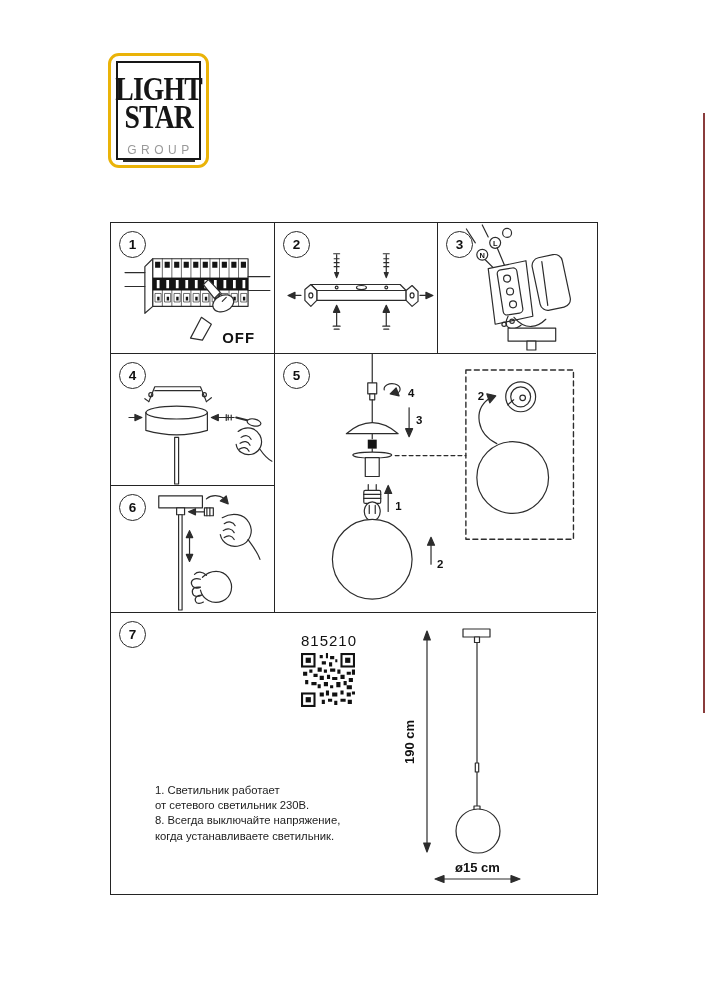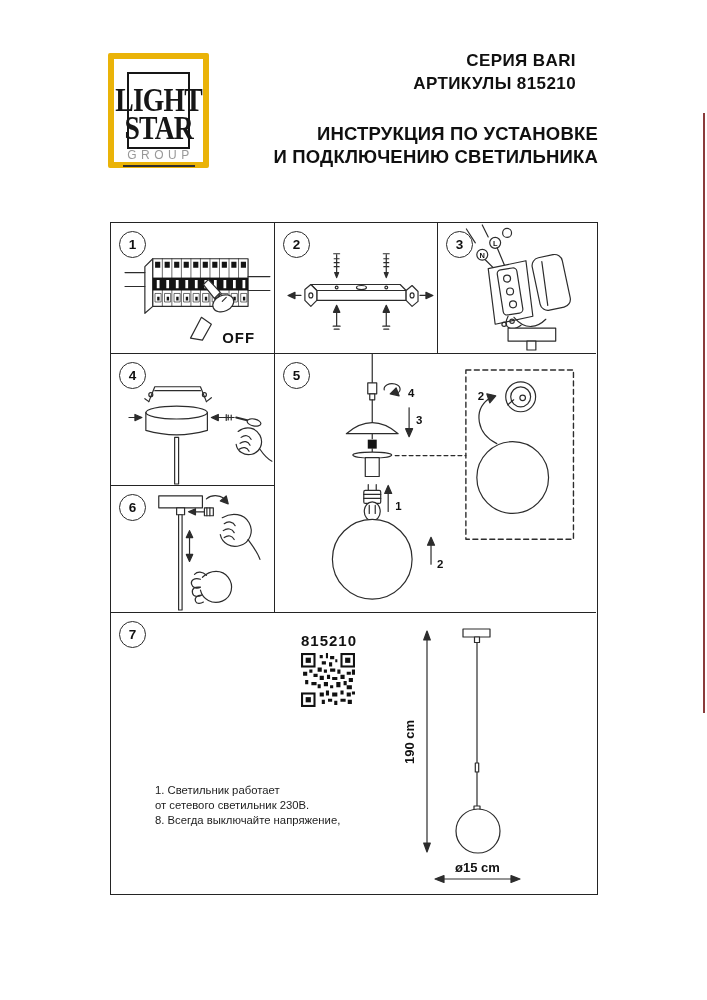--- a/index.html
+++ b/index.html
@@ -1,26 +1,26 @@
 <!DOCTYPE html>
 <html><head>
 <meta charset="utf-8">
 <style>
   html,body{margin:0;padding:0;background:#fff;}
   .page{position:relative;width:707px;height:1000px;background:#ffffff;overflow:hidden;
         font-family:"Liberation Sans",sans-serif;color:#111;}
   
-  .logo{position:absolute;left:108px;top:53px;width:101px;height:115px;border:6px solid #eab308;
-        border-radius:2px;padding:13px;box-sizing:border-box;background:#fff;}
+  .logo{position:absolute;left:108px;top:53px;width:101px;height:115px;border:3px solid #eab308;
+        border-radius:11px;padding:5px;box-sizing:border-box;background:#fff;}
   .logo-inner{width:100%;height:100%;border:2px solid #161616;box-sizing:border-box;display:flex;
         flex-direction:column;align-items:center;}
   .logo-word{font-family:"Liberation Serif",serif;font-weight:bold;font-size:33px;line-height:28px;
         color:#161616;transform:scaleX(.84);letter-spacing:-1px;}
   .logo-word.first{margin-top:12px;}
-  .logo-group{font-size:12px;letter-spacing:4.5px;padding-left:4px;color:#999;margin-top:6px;}
+  .logo-group{font-size:12px;letter-spacing:4.5px;padding-left:4px;color:#999;margin-top:12px;}
   .logo-flag{margin-top:3px;width:72px;height:8px;border:1px solid #2f2f2f;display:flex;box-sizing:border-box;}
   .logo-flag span{flex:1;height:100%;}
   .header-text{position:absolute;top:49px;right:109px;text-align:right;color:#101010;}
   .series{font-size:17px;font-weight:bold;line-height:23px;letter-spacing:.4px;padding-right:22px;}
   .title-block{margin-top:27px;}
   .main-title{font-size:18.5px;font-weight:bold;line-height:23px;letter-spacing:.2px;}
   .edge-line{position:absolute;left:703px;top:113px;width:2px;height:600px;background:#8a3c3c;}
   
   .frame{position:absolute;left:110px;top:222px;width:488px;height:673px;border:1.5px solid #242424;
          box-sizing:border-box;background:#fff;}
@@ -31,21 +31,21 @@
   #c4{left:0;top:131px;width:164px;height:132px;border-right:1.4px solid #242424;border-bottom:1.4px solid #242424;}
   #c6{left:0;top:263px;width:164px;height:127px;border-right:1.4px solid #242424;border-bottom:1.4px solid #242424;}
   #c5{left:164px;top:131px;width:321px;height:259px;border-bottom:1.4px solid #242424;}
   #c7{left:0;top:390px;width:164px;height:128px;border-right:1.4px solid #242424;border-bottom:1.4px solid #242424;}
   #bottom{left:0;top:390px;width:485px;height:280px;}
   .badge{position:absolute;left:8px;top:8px;width:25px;height:25px;border:1.4px solid #2a2a2a;border-radius:50%;
          display:flex;align-items:center;justify-content:center;font-size:13.5px;font-weight:bold;background:#fff;z-index:2;}
   .diag{position:absolute;left:0;top:0;width:100%;height:100%;}
   svg text{font-family:"Liberation Sans",sans-serif;font-weight:bold;fill:#111;}
   
-  .qr-label{position:absolute;left:190px;top:409px;font-size:15px;font-weight:bold;letter-spacing:1px;}
+  .qr-label{position:absolute;left:190px;top:409px;font-size:15px;font-weight:normal;letter-spacing:1px;}
   .qr-svg{position:absolute;left:190px;top:430px;}
   .dim-svg{position:absolute;left:290px;top:393px;}
   .notes{position:absolute;left:26px;top:560px;width:220px;font-size:11.3px;line-height:15.2px;color:#1c1c1c;margin-left:18px;}
 </style>
 </head>
 <body>
 
 <div class="page">
 
   <svg width="0" height="0" style="position:absolute" aria-hidden="true">
@@ -74,28 +74,20 @@
       <div class="logo-word">STAR</div>
       <div class="logo-group">GROUP</div>
       <div class="logo-flag">
         <span style="background:#2e9e45"></span>
         <span style="background:#ffffff"></span>
         <span style="background:#d42a33"></span>
       </div>
     </div>
   </div>
 
-  <div class="header-text">
-    <div class="series">СЕРИЯ BARI</div>
-    <div class="series">АРТИКУЛЫ 815210</div>
-    <div class="title-block">
-      <div class="main-title">ИНСТРУКЦИЯ ПО УСТАНОВКЕ</div>
-      <div class="main-title">И ПОДКЛЮЧЕНИЮ СВЕТИЛЬНИКА</div>
-    </div>
-  </div>
 
   <div class="edge-line"></div>
 
   <div class="frame">
 
     <div class="cell" id="c1">
       <div class="badge">1</div>
       <svg class="diag" viewBox="0 0 164 131">
         <use href="#breaker-art"></use>
         <text x="112" y="121" font-size="15" letter-spacing="1">OFF</text>
@@ -293,16 +285,17 @@
         <polygon points="119,263 110,259.6 110,266.4" fill="#2c2c2c"></polygon>
       </g>
       <text x="13" y="126" transform="rotate(-90 13 126)" text-anchor="middle" font-size="13">190 cm</text>
       <text x="76.5" y="256" text-anchor="middle" font-size="13">ø15 cm</text>
     </svg>
 
     <div class="notes">
       <div>1. Светильник работает</div>
       <div>от сетевого светильник 230В.</div>
       <div>8. Всегда выключайте напряжение,</div>
+      <div>когда устанавливаете светильник.</div>
     </div>
 
   </div>
 </div>
 
 </body></html>

